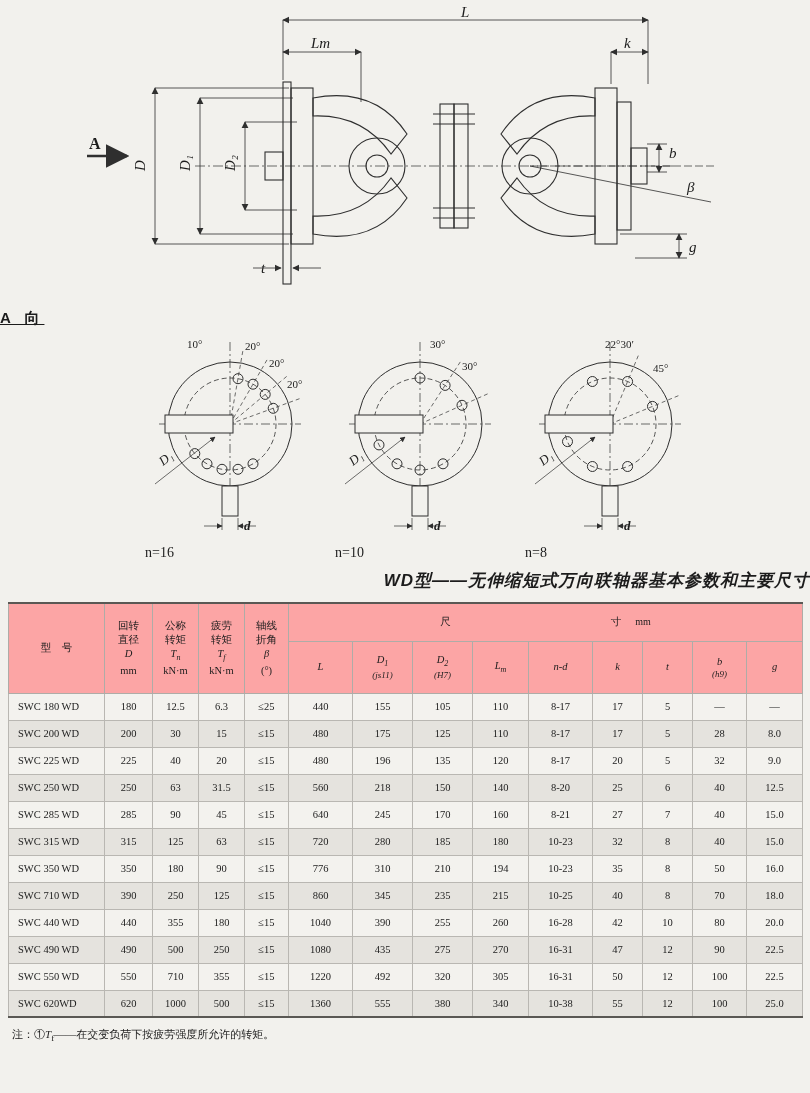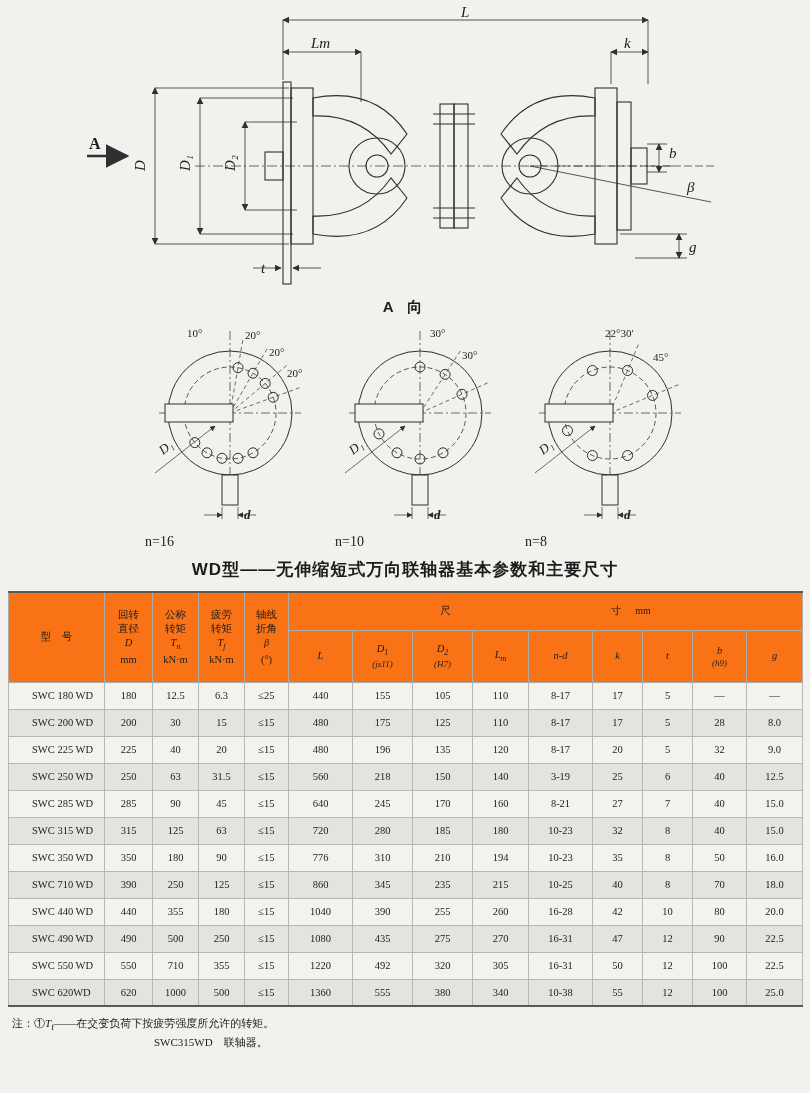--- a/index.html
+++ b/index.html
@@ -9,52 +9,54 @@
     background: #f2f1ed;
     font-family: "Liberation Serif", "DejaVu Serif", serif;
     color: #1c1c1c;
     overflow: hidden;
   }
   .page { position: relative; width: 810px; height: 1093px; }
 
   
   .main-drawing { display: block; margin: 6px auto 0; }
   .view-label {
-    text-align: center; font-weight: bold; font-size: 15px;
-    margin-top: 0px; letter-spacing: 5px;
+    text-align: left; font-weight: bold; font-size: 15px;
+    margin-top: 11px; letter-spacing: 5px;
     font-family: "Liberation Sans", sans-serif;
+    text-decoration: underline;
   }
   .flange-row { display: flex; justify-content: center; gap: 20px; margin-top: 8px; margin-left: 30px; }
   .flange-block { }
   .n-label { font-size: 14px; margin-top: 0px; }
 
   .doc-title {
-    text-align: center; font-size: 17px; font-weight: bold;
+    text-align: right; font-size: 17px; font-weight: bold;
     margin-top: 8px; letter-spacing: 1px;
     font-family: "Liberation Sans", "DejaVu Sans", sans-serif;
+    font-style: italic;
   }
 
   
   .table-wrap { margin: 10px 8px 0; }
   table.params {
     border-collapse: collapse; table-layout: fixed; width: 794px;
     font-size: 10.5px;
     border-top: 2px solid #5a5854; border-bottom: 2px solid #5a5854;
   }
   .params th, .params td {
     border: 1px solid #b9b7b2;
     text-align: center; vertical-align: middle;
     font-weight: normal; padding: 1px 0;
   }
-  .params thead th { background: #f97316; border-color: #aeaca7; }
+  .params thead th { background: #fca5a5; border-color: #aeaca7; }
   .params thead tr.subhead th { height: 52px; }
   .params thead tr:first-child th.size-h { height: 38px; }
   .params tbody td { height: 27px; background: #f3f2ee; }
   .params tbody tr:nth-child(even) td { background: #e5e3de; }
-  .params td.model-cell { text-align: left; padding-left: 23px; }
+  .params td.model-cell { text-align: left; padding-left: 9px; }
   .hl { line-height: 1.35; }
   .sym span { font-style: italic; }
   .params sub { font-size: 8px; font-style: italic; }
   .tol { font-size: 9px; font-style: italic; line-height: 1.2; }
   .size-wrap { display: flex; justify-content: center; align-items: baseline; }
   .size-c2 { margin-left: 160px; }
   .size-unit { margin-left: 14px; font-size: 10px; }
 
   
   .notes { margin: 8px 8px 0 12px; font-size: 11px; line-height: 1.55; }
@@ -410,21 +412,21 @@
           <tr>
             <td class="model-cell">SWC 250 WD</td>
             <td>250</td>
             <td>63</td>
             <td>31.5</td>
             <td>≤15</td>
             <td>560</td>
             <td>218</td>
             <td>150</td>
             <td>140</td>
-            <td>3-19</td>
+            <td>8-20</td>
             <td>25</td>
             <td>6</td>
             <td>40</td>
             <td>12.5</td>
           </tr>
           <tr>
             <td class="model-cell">SWC 285 WD</td>
             <td>285</td>
             <td>90</td>
             <td>45</td>
@@ -552,16 +554,15 @@
             <td>25.0</td>
           </tr>
         </tbody>
     </table>
   </div>
 
   <div class="notes">
     <div class="l1">
       <span>注：</span><span>①</span><span class="it">T</span><sub>f</sub><span>——在交变负荷下按疲劳强度所允许的转矩。</span>
     </div>
-    <div class="l3">SWC315WD　联轴器。</div>
   </div>
 
 </div>
 
 </body></html>

